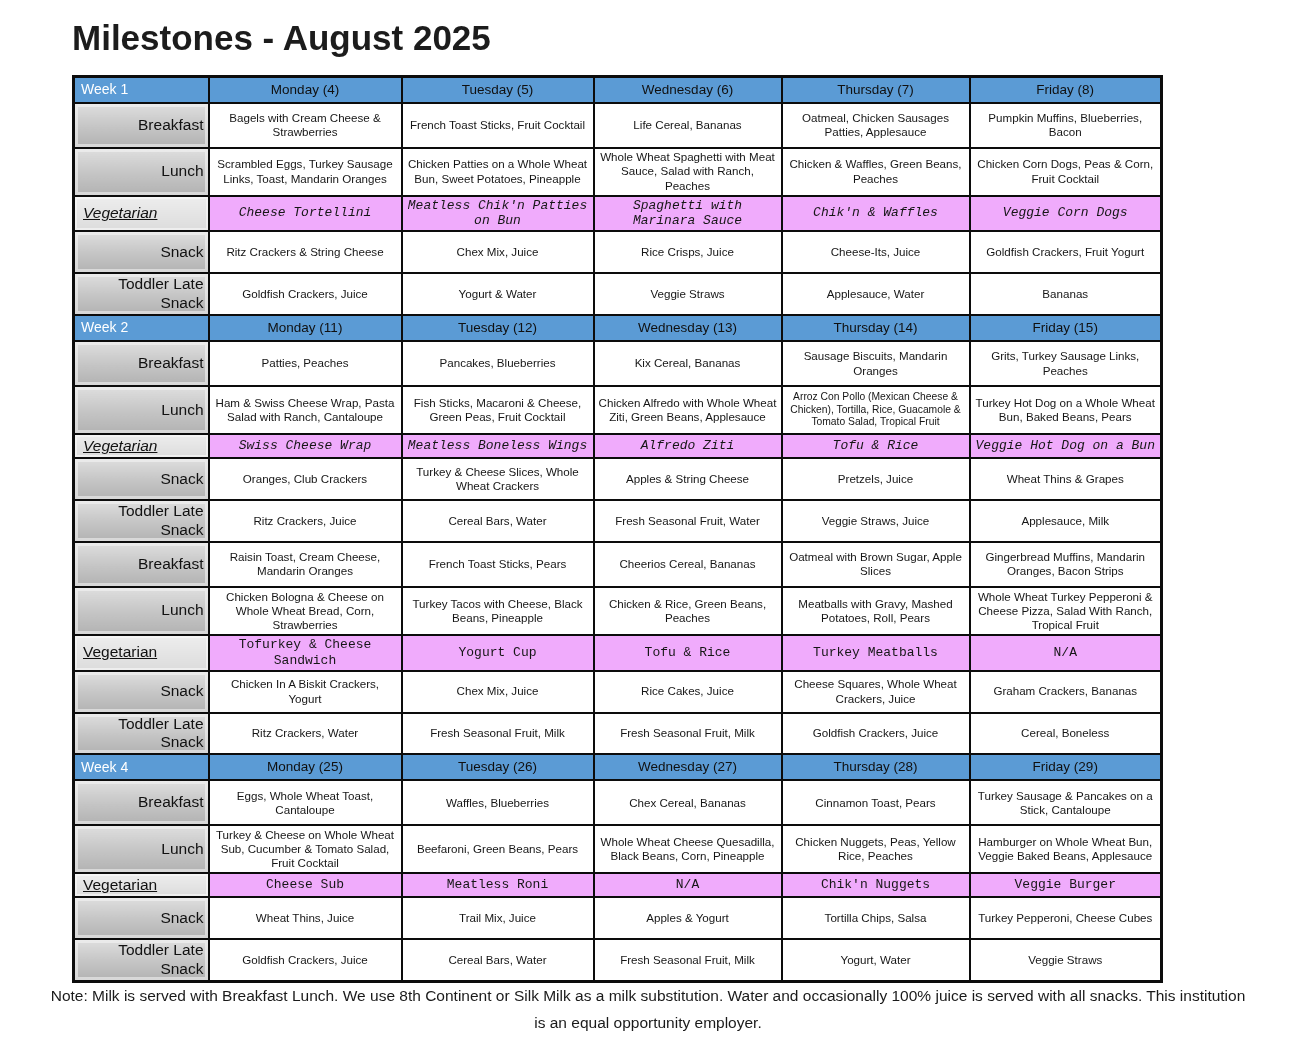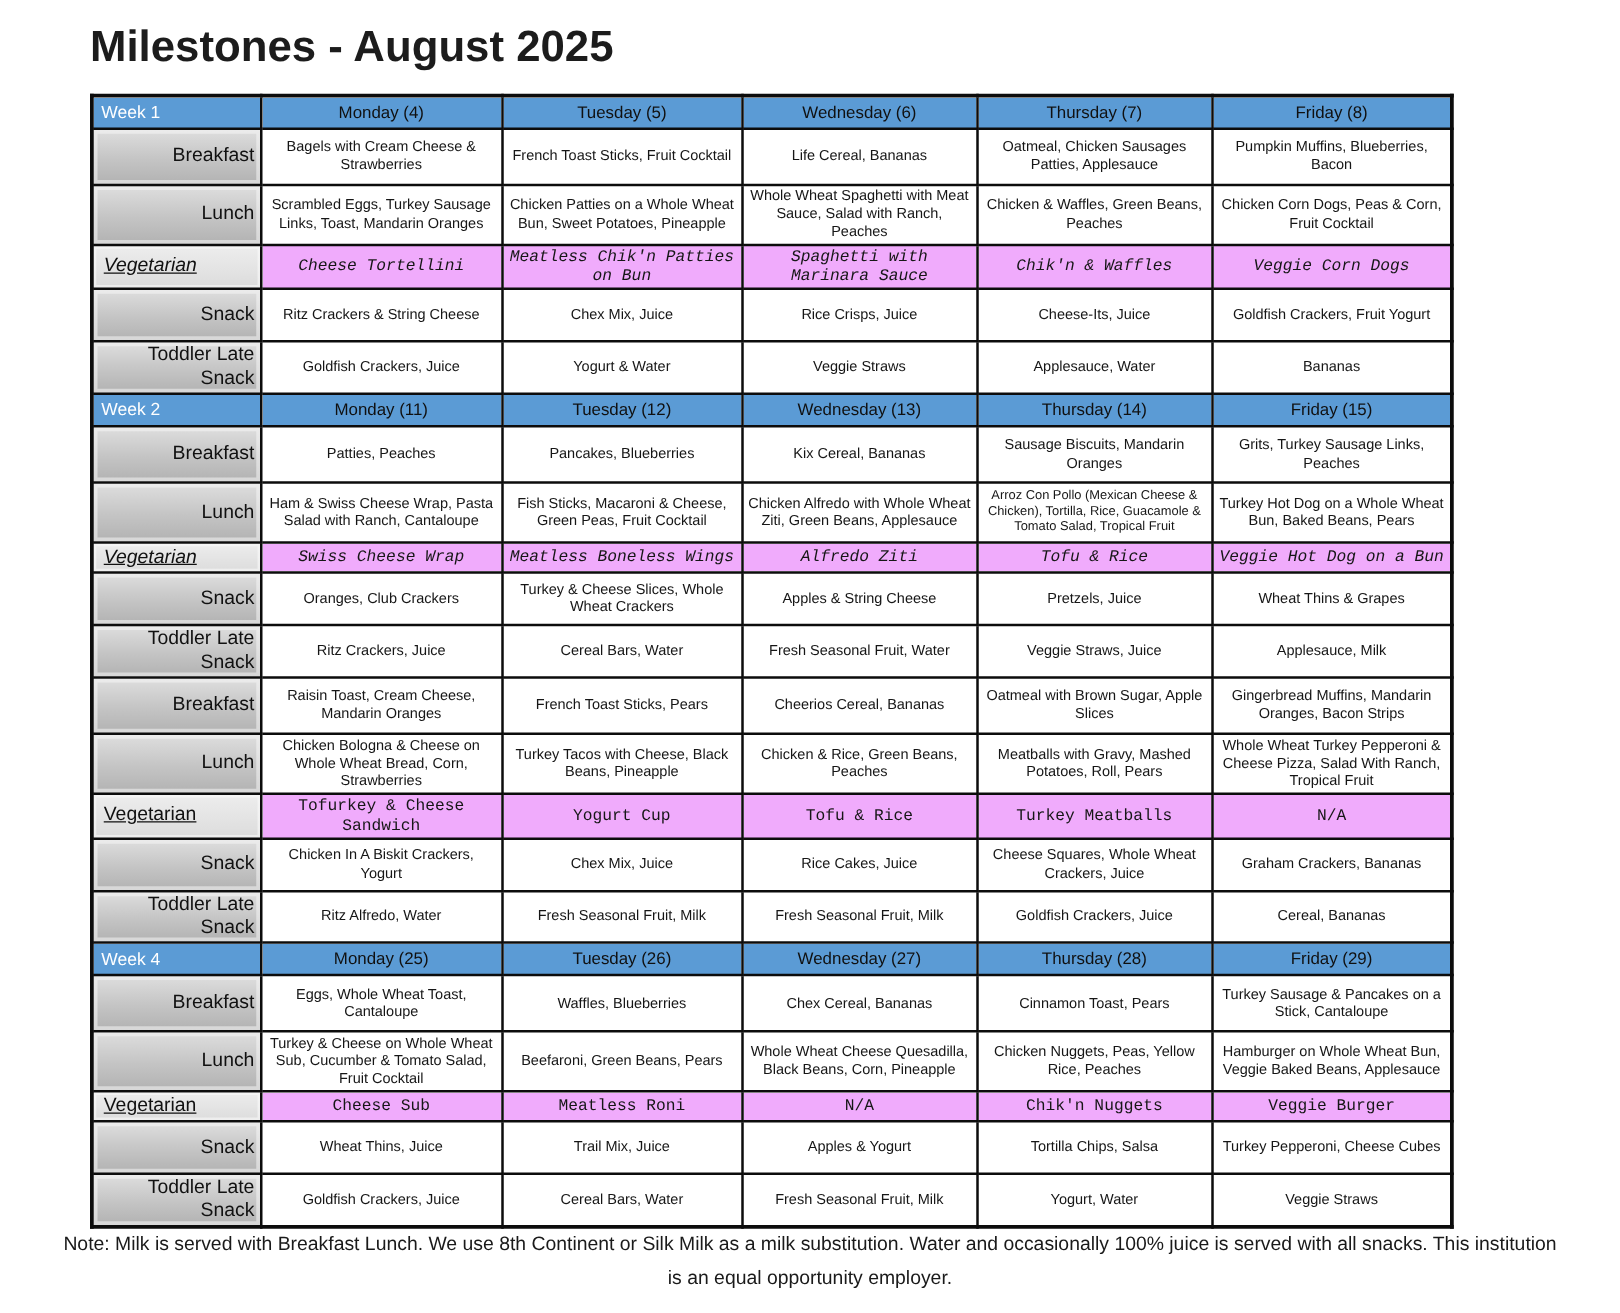--- a/index.html
+++ b/index.html
@@ -190,25 +190,25 @@
   <tr class="hs">
     <td class="rl">Snack</td>
     <td class="c">Chicken In A Biskit Crackers, Yogurt</td>
     <td class="c">Chex Mix, Juice</td>
     <td class="c">Rice Cakes, Juice</td>
     <td class="c">Cheese Squares, Whole Wheat Crackers, Juice</td>
     <td class="c">Graham Crackers, Bananas</td>
   </tr>
   <tr class="ht">
     <td class="rl">Toddler Late Snack</td>
-    <td class="c">Ritz Alfredo, Water</td>
+    <td class="c">Ritz Crackers, Water</td>
     <td class="c">Fresh Seasonal Fruit, Milk</td>
     <td class="c">Fresh Seasonal Fruit, Milk</td>
     <td class="c">Goldfish Crackers, Juice</td>
-    <td class="c">Cereal, Bananas</td>
+    <td class="c">Cereal, Boneless</td>
   </tr>
 
   <tr class="wh hh">
     <td class="wk">Week 4</td>
     <td class="day">Monday (25)</td>
     <td class="day">Tuesday (26)</td>
     <td class="day">Wednesday (27)</td>
     <td class="day">Thursday (28)</td>
     <td class="day">Friday (29)</td>
   </tr>

